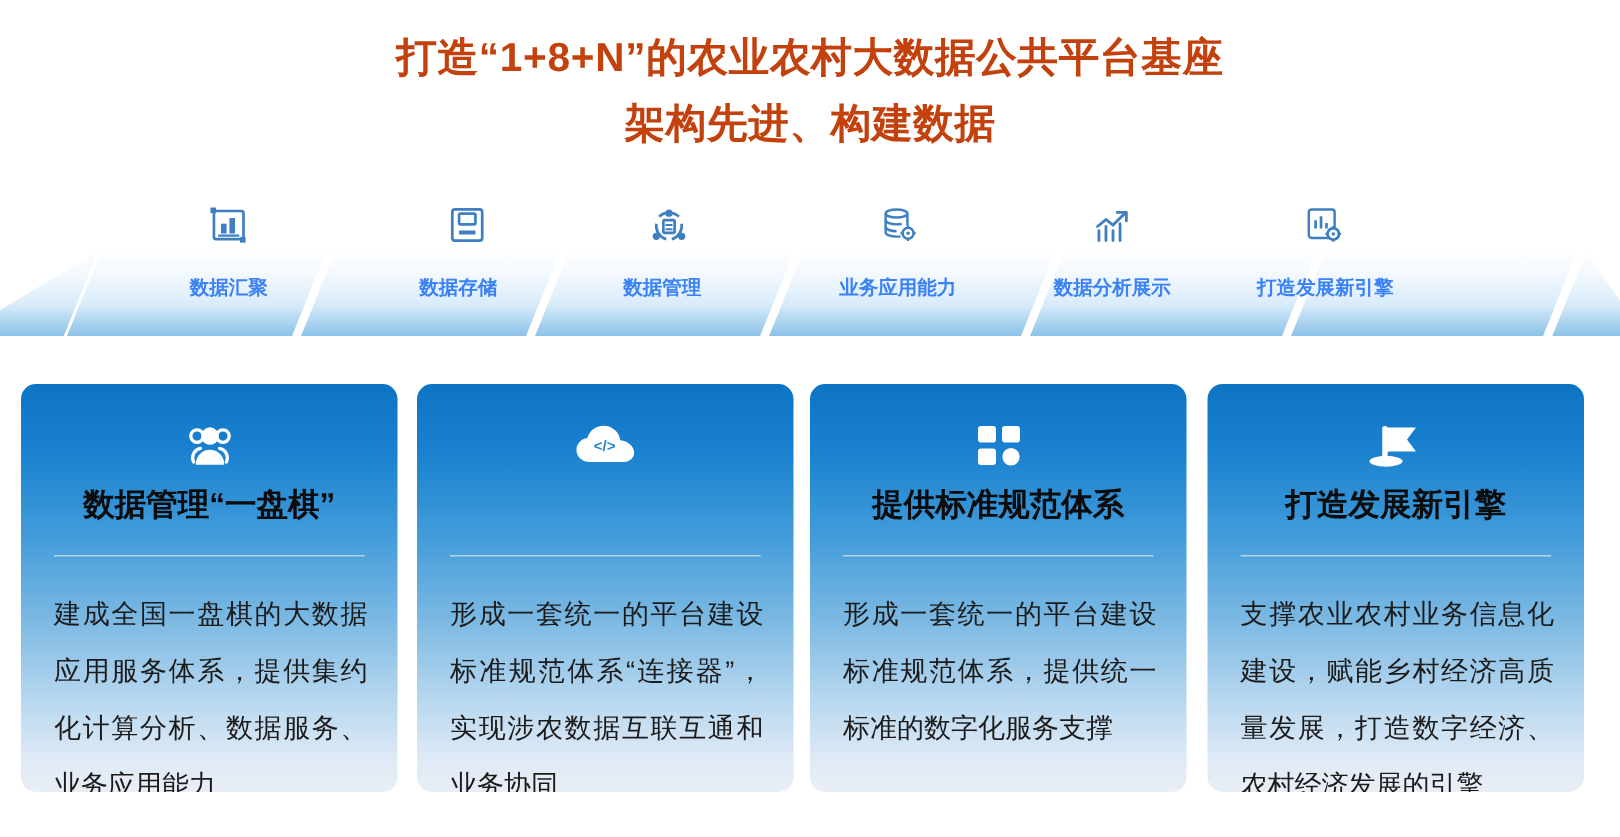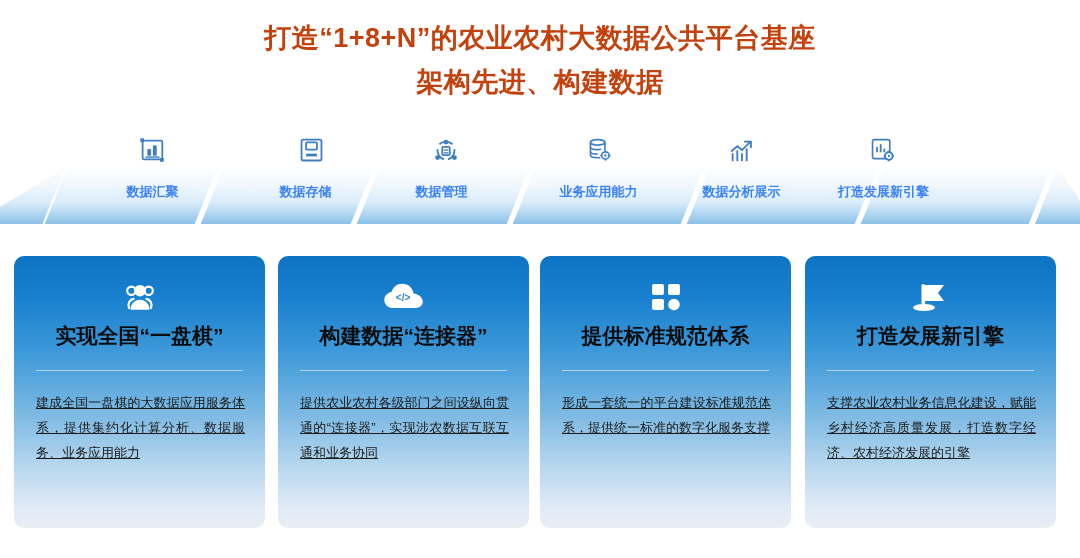--- a/index.html
+++ b/index.html
@@ -128,26 +128,25 @@
     left: 22px;
     width: 207px;
     height: 1px;
     background: rgba(255,255,255,0.55);
   }
   .card-body {
     position: absolute;
     top: 134px;
     left: 22px;
     width: 209px;
-    font-size: 13px;
-    line-height: 25px;
+    font-size: 18px;
+    line-height: 38px;
     color: #1b1b1b;
     text-align: justify;
     text-justify: inter-ideograph;
-    text-decoration: underline;
   }
 </style>
 </head>
 <body>
 
 <div class="title-block">
   <div class="title-line">打造“1+8+N”的农业农村大数据公共平台基座</div>
   <div class="title-line">架构先进、构建数据</div>
 </div>
 
@@ -254,35 +253,34 @@
     <div class="card-icon">
       <svg width="40" height="36" viewBox="0 0 44 38" fill="none">
         <path d="M10 30 a7 7 0 0 1 5-10" stroke="#ffffff" stroke-width="2.4" stroke-linecap="round"></path>
         <circle cx="12.5" cy="11" r="4.6" stroke="#ffffff" stroke-width="2.4"></circle>
         <path d="M34 30 a7 7 0 0 0 -5-10" stroke="#ffffff" stroke-width="2.4" stroke-linecap="round"></path>
         <circle cx="31.5" cy="11" r="4.6" stroke="#ffffff" stroke-width="2.4"></circle>
         <circle cx="22" cy="11" r="6.4" fill="#ffffff"></circle>
         <path d="M11.5 32 c0-6.4 4.7-11 10.5-11 s10.5 4.6 10.5 11 z" fill="#ffffff"></path>
       </svg>
     </div>
-    <div class="card-title">实现全国“一盘棋”</div>
+    <div class="card-title">数据管理“一盘棋”</div>
     <div class="card-divider"></div>
     <div class="card-body">建成全国一盘棋的大数据应用服务体系，提供集约化计算分析、数据服务、业务应用能力</div>
   </div>
 
   <div class="card" style="left:278px;">
     <div class="card-icon">
       <svg width="44" height="34" viewBox="0 0 48 36" fill="none">
         <path d="M12.5 30 C6.5 30 2.5 26 2.5 21.2 C2.5 16.8 6 13.2 10.4 12.6 C11.8 7.4 16.5 3.6 22.2 3.6 C28.5 3.6 33.7 8.2 34.4 14.2 C40 14.6 44.5 19 44.5 23.2 C44.5 27 41 30 36 30 Z" fill="#ffffff"></path>
         <text x="23" y="22" font-family="'Liberation Sans', sans-serif" font-size="11" font-weight="bold" fill="#2b86cd" text-anchor="middle">&lt;/&gt;</text>
       </svg>
     </div>
-    <div class="card-title">构建数据“连接器”</div>
     <div class="card-divider"></div>
-    <div class="card-body">提供农业农村各级部门之间设纵向贯通的“连接器”，实现涉农数据互联互通和业务协同</div>
+    <div class="card-body">形成一套统一的平台建设标准规范体系“连接器”，实现涉农数据互联互通和业务协同</div>
   </div>
 
   <div class="card" style="left:805px;">
     <div class="card-icon">
       <svg width="40" height="34" viewBox="0 0 40 34" fill="none">
         <path d="M13 5 L33 5 L27 13 L33 21 L13 21 Z" fill="#ffffff"></path>
         <rect x="10.5" y="4" width="3.6" height="22" rx="1.6" fill="#ffffff"></rect>
         <ellipse cx="13" cy="27.5" rx="11" ry="3.6" fill="#ffffff"></ellipse>
       </svg>
     </div>

